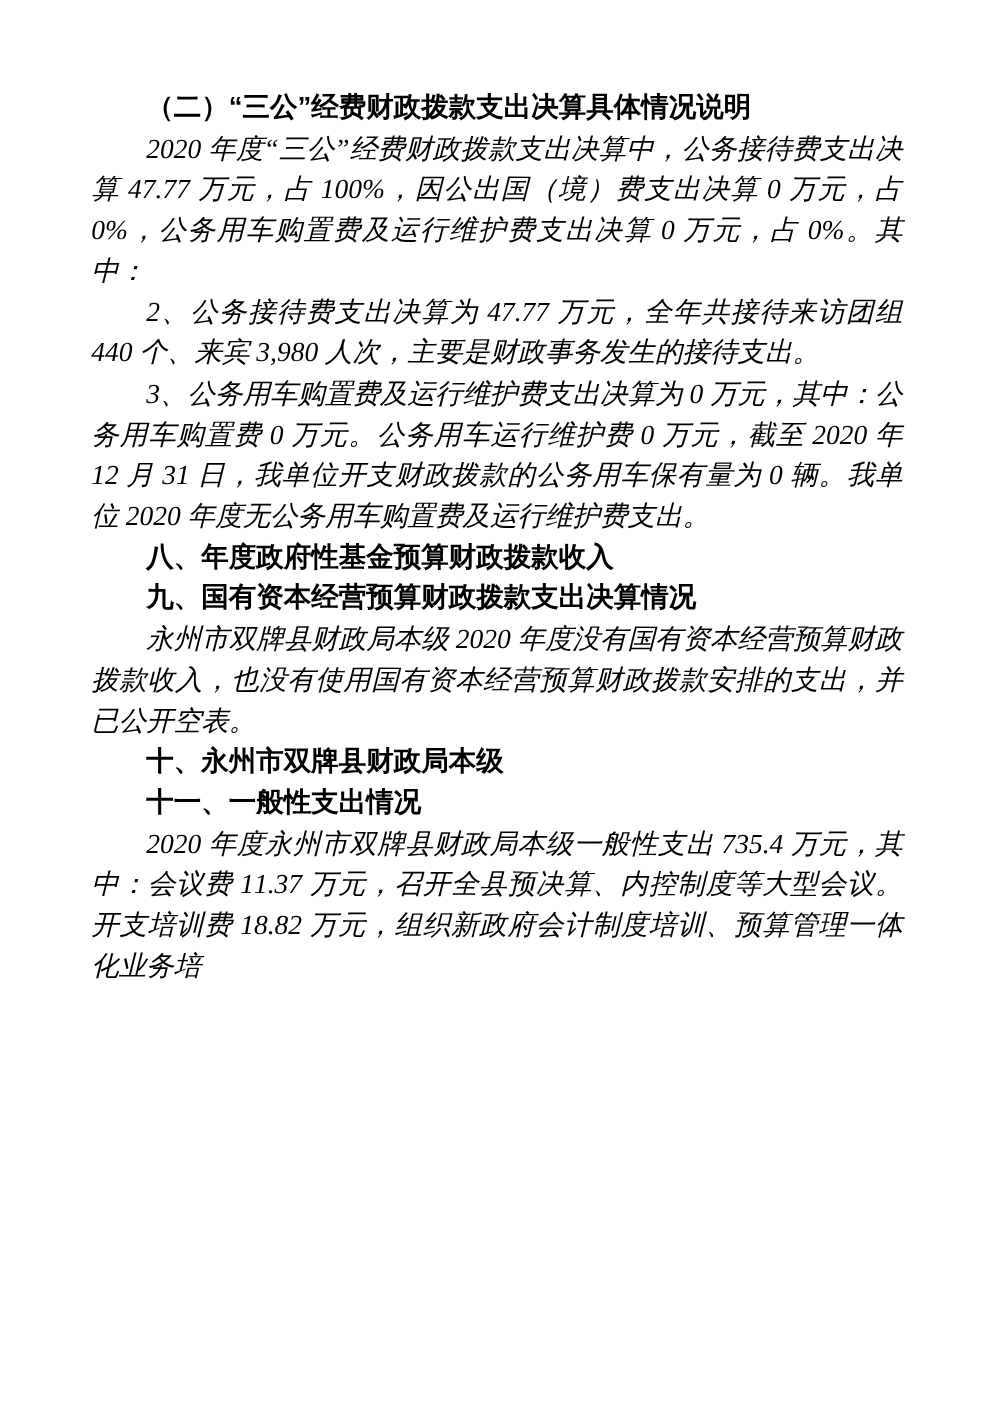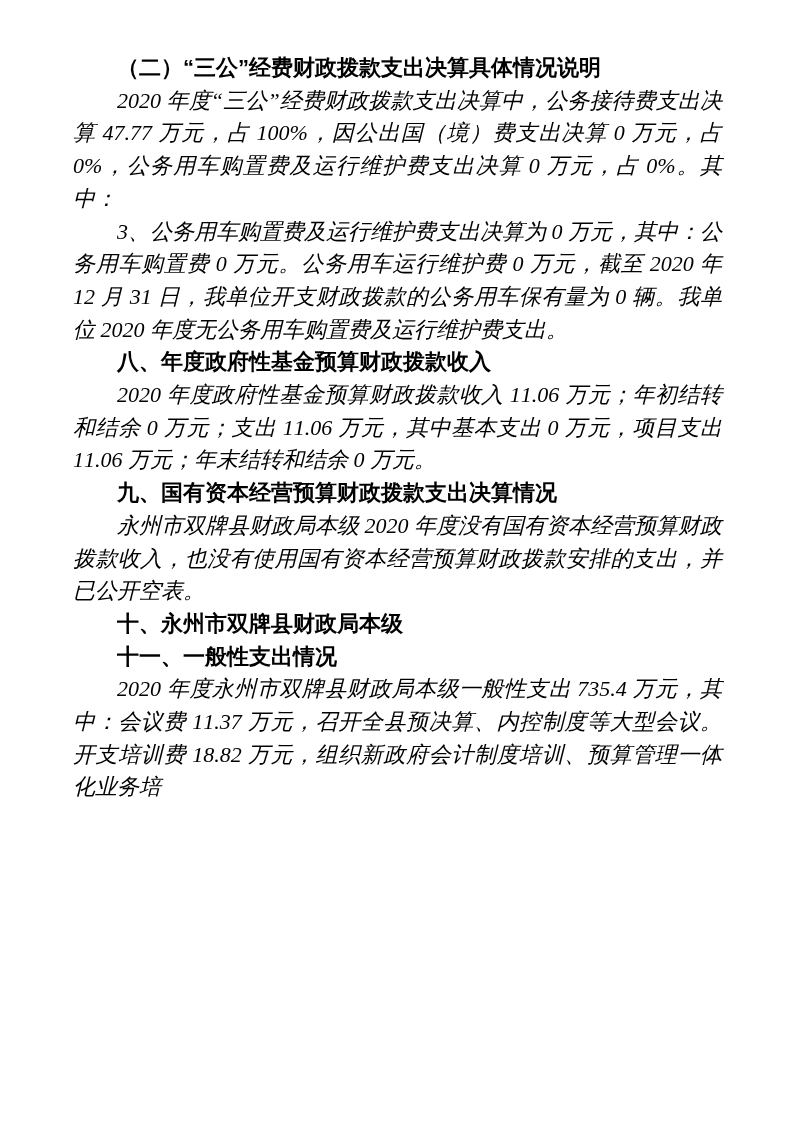--- a/index.html
+++ b/index.html
@@ -7,21 +7,21 @@
     padding: 0;
     background: #ffffff;
   }
   .page {
     position: relative;
     width: 793px;
     height: 1008px;
     box-sizing: border-box;
     background: #ffffff;
     color: #000000;
-    padding: 52px 71px 0 73px;
+    padding: 70px 71px 0 73px;
     overflow: hidden;
   }
   .content h2, .content p {
     margin: 0;
     font-size: 22px;
     line-height: 32.7px;
     text-indent: 2em;
     text-align: justify;
     font-kerning: none;
   }
@@ -35,22 +35,22 @@
     font-style: italic;
   }
 </style>
 </head>
 <body>
 
 <div class="page" style="background: rgb(255, 255, 255); color: rgb(0, 0, 0);">
   <div class="content">
       <h2 class="heading">（二）“三公”经费财政拨款支出决算具体情况说明</h2>
       <p class="para">2020 年度“三公”经费财政拨款支出决算中，公务接待费支出决算 47.77 万元，占 100%，因公出国（境）费支出决算 0 万元，占 0%，公务用车购置费及运行维护费支出决算 0 万元，占 0%。其中：</p>
+      <p class="para">2、公务接待费支出决算为 47.77 万元，全年共接待来访团组 440 个、来宾 3,980 人次，主要是财政事务发生的接待支出。</p>
       <p class="para">3、公务用车购置费及运行维护费支出决算为 0 万元，其中：公务用车购置费 0 万元。公务用车运行维护费 0 万元，截至 2020 年 12 月 31 日，我单位开支财政拨款的公务用车保有量为 0 辆。我单位 2020 年度无公务用车购置费及运行维护费支出。</p>
       <h2 class="heading">八、年度政府性基金预算财政拨款收入</h2>
-      <p class="para">2020 年度政府性基金预算财政拨款收入 11.06 万元；年初结转和结余 0 万元；支出 11.06 万元，其中基本支出 0 万元，项目支出 11.06 万元；年末结转和结余 0 万元。</p>
       <h2 class="heading">九、国有资本经营预算财政拨款支出决算情况</h2>
       <p class="para">永州市双牌县财政局本级 2020 年度没有国有资本经营预算财政拨款收入，也没有使用国有资本经营预算财政拨款安排的支出，并已公开空表。</p>
       <h2 class="heading">十、永州市双牌县财政局本级</h2>
       <h2 class="heading">十一、一般性支出情况</h2>
       <p class="para">2020 年度永州市双牌县财政局本级一般性支出 735.4 万元，其中：会议费 11.37 万元，召开全县预决算、内控制度等大型会议。开支培训费 18.82 万元，组织新政府会计制度培训、预算管理一体化业务培</p>
     </div>
 </div>
 
 </body></html>

